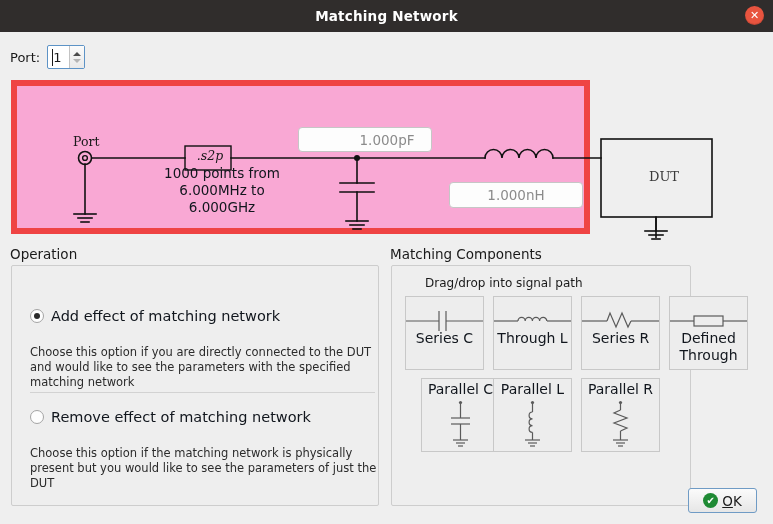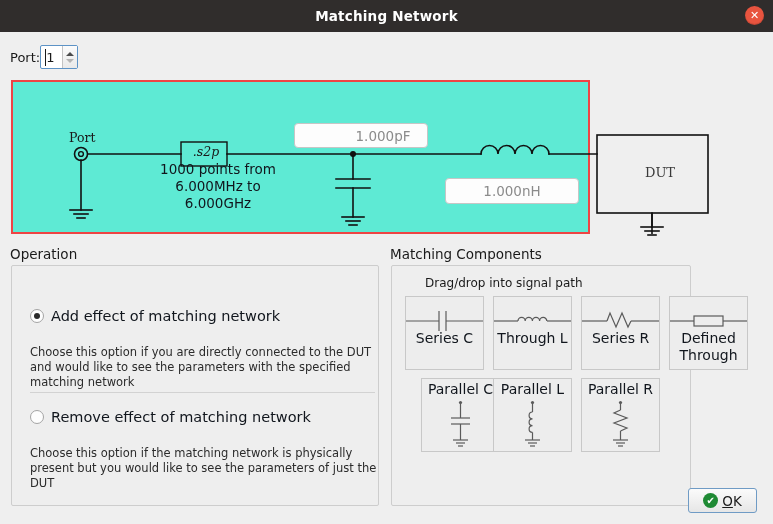--- a/index.html
+++ b/index.html
@@ -21,21 +21,21 @@
   }
   .close-btn{
     position:absolute;right:9px;top:6px;width:19px;height:19px;border-radius:50%;
     background:#e8543f;display:flex;align-items:center;justify-content:center;
     color:#ffffff;font-size:11px;font-weight:bold;line-height:1;
     box-shadow:inset 0 -1px 1px rgba(0,0,0,.18);
   }
   
   .content{position:absolute;left:0;top:32px;width:773px;height:492px;background:#efefef;}
   
-  .port-row{position:absolute;left:10px;top:13px;display:flex;align-items:center;}
+  .port-row{position:absolute;left:10px;top:13px;display:flex;align-items:center;gap:7px;}
   .port-label{font-size:13px;color:#1a1a1a;}
   .spinbox{
     position:relative;width:38px;height:24px;background:#ffffff;
     border:1px solid #5d93c6;border-radius:2px;box-sizing:border-box;
     display:flex;align-items:center;
   }
   .spinbox .val{
     padding-left:5px;font-size:13px;color:#1a1a1a;position:relative;
   }
   .spinbox .caret{
@@ -46,21 +46,21 @@
     background:linear-gradient(#fbfbfb,#e9e9e9);
     border-left:1px solid #c3c3c3;
     display:flex;flex-direction:column;justify-content:center;align-items:center;gap:3px;
   }
   .arrow-up{width:0;height:0;border-left:4px solid transparent;border-right:4px solid transparent;border-bottom:4px solid #4c4c4c;}
   .arrow-dn{width:0;height:0;border-left:4px solid transparent;border-right:4px solid transparent;border-top:4px solid #b4b4b4;}
 
   
   .schematic{
     position:absolute;left:11px;top:48px;width:579px;height:154px;
-    background:#5eead4;border:2px solid #ef4444;box-sizing:border-box;
+    background:#f9a8d4;border:6px solid #ef4444;box-sizing:border-box;
   }
   .schematic svg{display:block;}
   .valbox{
     position:absolute;box-sizing:border-box;
     background:#fdfdfd;border:1px solid #c6c6c6;border-radius:4px;
     display:flex;align-items:center;justify-content:center;
     color:#8b8b8b;font-size:13.5px;
   }
   #cap-value{left:281px;top:41px;width:134px;height:25px;padding-left:44px;}
   #ind-value{left:432px;top:96px;width:134px;height:26px;}

